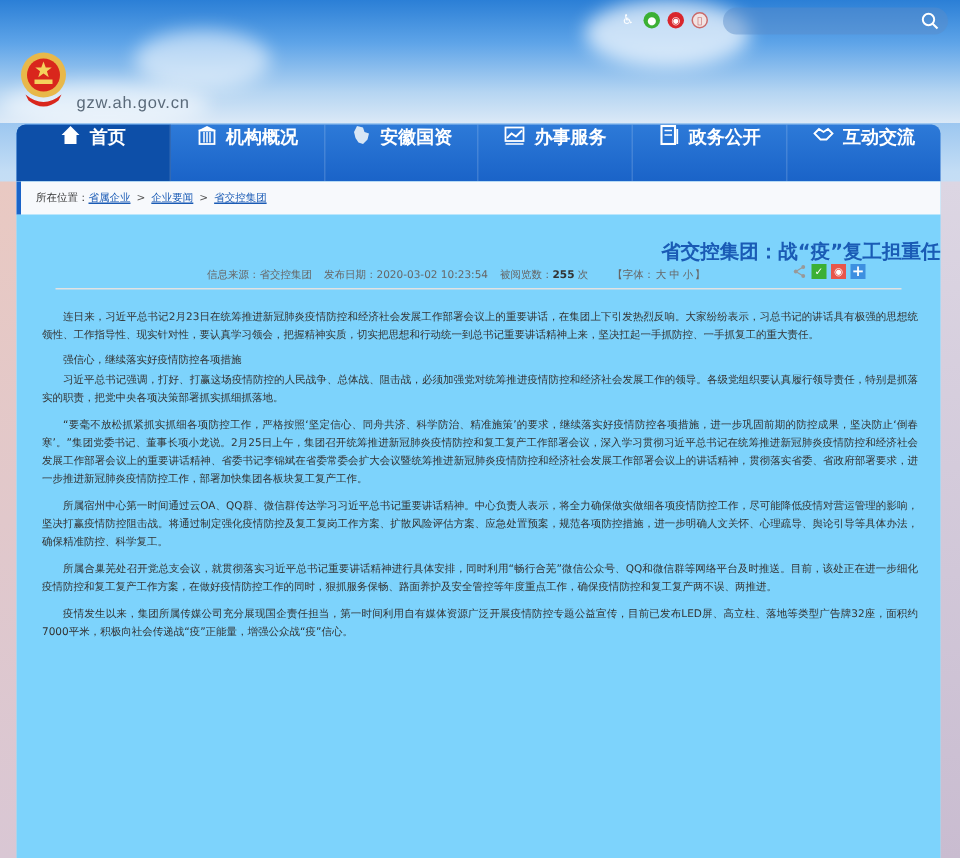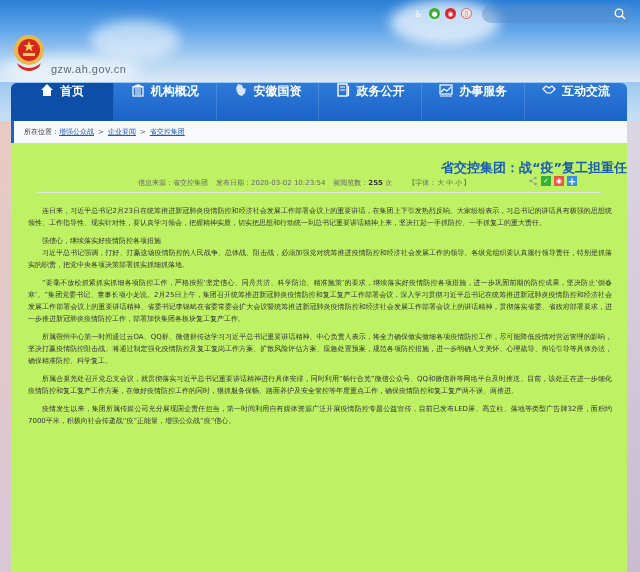--- a/index.html
+++ b/index.html
@@ -24,21 +24,21 @@
   .search-btn { position: absolute; right: 6px; top: 3px; width: 12px; height: 12px; }
 
   .nav { position: absolute; left: 11px; top: 83px; width: 616px; height: 38px; background: linear-gradient(180deg,#2d7ad8 0%,#1a63c8 100%);
     border-radius: 6px 6px 0 0; display: flex; overflow: hidden; }
   .nav-item { flex: 1; display: flex; align-items: flex-start; justify-content: center; gap: 6px; color: #fff; font-size: 12px; font-weight: bold; cursor: pointer;
     border-right: 1px solid rgba(255,255,255,0.15); }
   .nav-item:last-child { border-right: none; font-family: Liberation Serif, serif; }
   .nav-item.active { background: #0d4fa8; }
   .nav-icon { width: 14px; height: 14px; display: inline-flex; align-items: center; justify-content: center; }
 
-  .content { position: absolute; left: 11px; top: 121px; width: 616px; height: 451px; background: #bef264; }
+  .content { position: absolute; left: 11px; top: 121px; width: 616px; height: 451px; background: #7dd3fc; }
   .breadcrumb { position: absolute; left: 0; top: 0; width: 616px; height: 22px; background: #f7f9fc; font-size: 7px; color: #333; display: flex; align-items: center; padding-left: 10px; border-left: 3px solid #1a63c8; }
   .breadcrumb a { color: #1a5bb5; text-decoration: underline; cursor: pointer; }
   .breadcrumb .sep { margin: 0 4px; color: #555; }
 
   .art-title { position: absolute; left: 0; top: 38px; width: 616px; text-align: right; font-size: 13px; font-weight: bold; color: #1a5bb5; }
   .meta { position: absolute; left: 127px; top: 57px; font-size: 7px; color: #666; white-space: nowrap; display: flex; gap: 8px; }
   .meta b { color: #333; }
   .fontsize a { color: #666; cursor: pointer; margin: 0 1px; }
   .share { position: absolute; left: 517px; top: 55px; display: flex; gap: 3px; align-items: center; }
   .sh { width: 10px; height: 10px; display: flex; align-items: center; justify-content: center; color: #fff; font-size: 7px; font-weight: bold; cursor: pointer; }
@@ -100,50 +100,50 @@
     <span>机构概况</span>
   </div>
   <div class="nav-item">
     <svg class="nav-icon" viewBox="0 0 14 14">
         <path d="M4 1 L8 2 L9 5 L12 6 L11 10 L8 13 L5 12 L3 9 L2 5 Z" fill="#d8e6f5"></path>
       </svg>
     <span>安徽国资</span>
   </div>
   <div class="nav-item">
     <svg class="nav-icon" viewBox="0 0 14 14">
+        <rect x="1" y="2" width="12" height="9" fill="none" stroke="#fff" stroke-width="1.2"></rect>
+        <polyline points="2,9 5,6 8,8 12,4" fill="none" stroke="#fff" stroke-width="1.2"></polyline>
+        <line x1="1" y1="13" x2="13" y2="13" stroke="#fff"></line>
+      </svg>
+    <span>办事服务</span>
+  </div>
+  <div class="nav-item">
+    <svg class="nav-icon" viewBox="0 0 14 14">
         <rect x="2" y="1" width="9" height="12" fill="none" stroke="#fff" stroke-width="1.4"></rect>
         <line x1="4" y1="4" x2="9" y2="4" stroke="#fff"></line>
         <line x1="4" y1="7" x2="9" y2="7" stroke="#fff"></line>
         <line x1="12.5" y1="3" x2="12.5" y2="13" stroke="#fff" stroke-width="1.2"></line>
       </svg>
     <span>政务公开</span>
-  </div>
-  <div class="nav-item">
-    <svg class="nav-icon" viewBox="0 0 14 14">
-        <rect x="1" y="2" width="12" height="9" fill="none" stroke="#fff" stroke-width="1.2"></rect>
-        <polyline points="2,9 5,6 8,8 12,4" fill="none" stroke="#fff" stroke-width="1.2"></polyline>
-        <line x1="1" y1="13" x2="13" y2="13" stroke="#fff"></line>
-      </svg>
-    <span>办事服务</span>
   </div>
   <div class="nav-item">
     <svg class="nav-icon" viewBox="0 0 14 14">
         <path d="M1 6 L4 3 L7 5 L10 3 L13 6 L9 10 L5 10 Z" fill="none" stroke="#fff" stroke-width="1.2"></path>
       </svg>
     <span>互动交流</span>
   </div>
 </div>
 
 <div class="left-bar"></div>
 <div class="right-bar"></div>
 
 <div class="content">
   <div class="breadcrumb">
     <span>所在位置：</span>
-    <a>增强公众战</a>
+    <a>省属企业</a>
     <span class="sep">&gt;</span>
     <a>企业要闻</a>
     <span class="sep">&gt;</span>
     <a>省交控集团</a>
   </div>
 
   <div class="art-title">省交控集团：战“疫”复工担重任</div>
 
   <div class="meta">
     <span><span>信息来源：</span><span>省交控集团</span></span>

